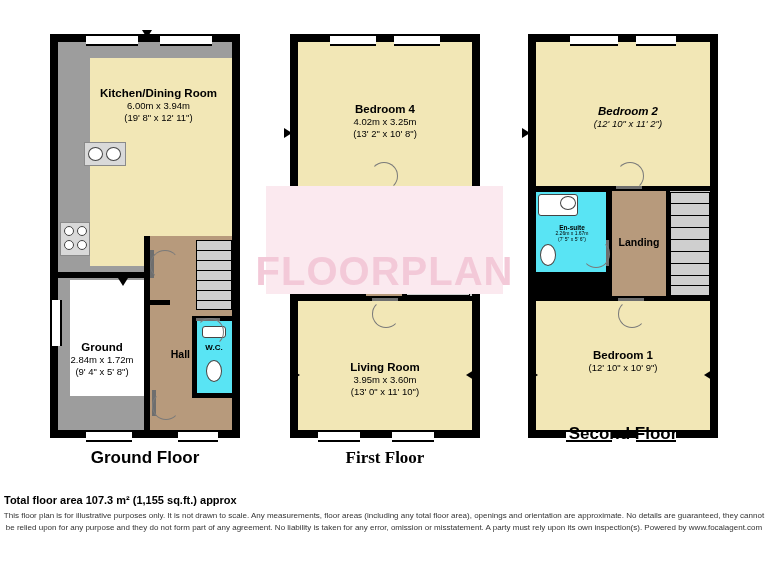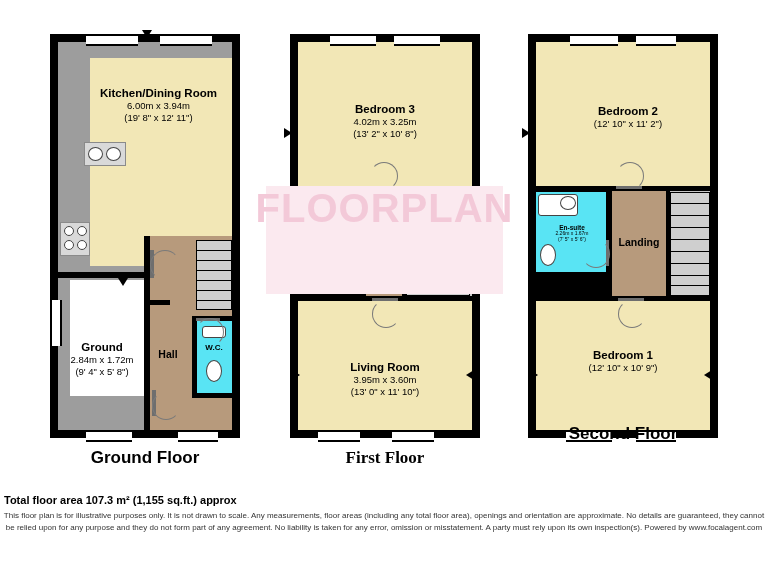--- a/index.html
+++ b/index.html
@@ -51,21 +51,21 @@
   .fx.oval{border-radius:50%;}
   .fx.r{border-radius:3px;}
   .counter{position:absolute;background:#d9d9d9;border:1px solid #8a8a8a;box-sizing:border-box;}
 
   
   .stairs{position:absolute;box-sizing:border-box;background:#cfcfcf;border:1px solid #000;}
   .stairs i{position:absolute;left:0;right:0;height:0;border-top:1px solid #000;}
 
   
   .wm{position:absolute;left:266px;top:186px;width:237px;height:108px;background:#fbe9ef;
-      display:flex;align-items:flex-start;justify-content:center;}
+      display:flex;align-items:flex-end;justify-content:center;}
   .wm span{font-size:40px;font-weight:bold;color:#f3c9d8;letter-spacing:1px;}
 
   
   .total{position:absolute;left:4px;top:494px;font-size:11px;font-weight:bold;color:#000;}
   .disclaimer{position:absolute;left:0;top:510px;width:768px;text-align:center;font-size:8px;color:#333;line-height:1.45;}
 </style>
 </head>
 <body>
 
 <div class="canvas">
@@ -133,21 +133,21 @@
     <div class="label" style="left:58px;top:86px;width:201px;">
       <div class="t">Kitchen/Dining Room</div>
       <div class="d">6.00m x 3.94m</div>
       <div class="d2">(19' 8" x 12' 11")</div>
     </div>
     <div class="label" style="left:56px;top:340px;width:92px;">
       <div class="t">Ground</div>
       <div class="d">2.84m x 1.72m</div>
       <div class="d2">(9' 4" x 5' 8")</div>
     </div>
-    <div class="label" style="left:146px;top:348px;width:44px;">
+    <div class="label" style="left:146px;top:348px;width:44px;text-align:right;">
       <div class="t" style="font-size:10.5px;">Hall</div>
     </div>
     <div class="tiny" style="left:196px;top:343px;width:36px;">
       <div class="t" style="font-size:8px;">W.C.</div>
     </div>
 
     <div class="floortitle" style="left:50px;top:448px;width:190px;">Ground Floor</div>
   </div>
 
   <div class="floor">
@@ -192,21 +192,21 @@
     <div class="arc" style="left:336px;top:236px;width:24px;height:24px;border-color:transparent #7a7a7a #7a7a7a transparent;"></div>
     <div class="doorleaf" style="left:372px;top:298px;width:26px;height:3px;"></div>
     <div class="arc" style="left:372px;top:300px;width:26px;height:26px;border-color:transparent transparent #7a7a7a #7a7a7a;"></div>
 
     <div class="arrow ar-right" style="left:284px;top:128px;"></div>
     <div class="arrow ar-left" style="left:472px;top:128px;"></div>
     <div class="arrow ar-right" style="left:292px;top:370px;"></div>
     <div class="arrow ar-left" style="left:466px;top:370px;"></div>
 
     <div class="label" style="left:298px;top:102px;width:174px;">
-      <div class="t">Bedroom 3</div>
+      <div class="t">Bedroom 4</div>
       <div class="d">4.02m x 3.25m</div>
       <div class="d2">(13' 2" x 10' 8")</div>
     </div>
     <div class="tiny" style="left:298px;top:215px;width:62px;">
       <div class="t">Bathroom</div>
       <div class="d">1.80m x 1.67m</div>
       <div class="d">(5' 11" x 5' 6")</div>
     </div>
     <div class="label" style="left:298px;top:360px;width:174px;">
       <div class="t">Living Room</div>
@@ -257,21 +257,21 @@
     <div class="doorleaf" style="left:606px;top:240px;width:3px;height:26px;"></div>
     <div class="arc" style="left:582px;top:240px;width:26px;height:26px;border-color:transparent #7a7a7a #7a7a7a transparent;"></div>
     <div class="doorleaf" style="left:618px;top:298px;width:26px;height:3px;"></div>
     <div class="arc" style="left:618px;top:300px;width:26px;height:26px;border-color:transparent transparent #7a7a7a #7a7a7a;"></div>
 
     <div class="arrow ar-right" style="left:522px;top:128px;"></div>
     <div class="arrow ar-left" style="left:710px;top:128px;"></div>
     <div class="arrow ar-right" style="left:530px;top:370px;"></div>
     <div class="arrow ar-left" style="left:704px;top:370px;"></div>
 
-    <div class="label" style="left:536px;top:104px;width:184px;">
+    <div class="label" style="left:536px;top:104px;width:184px;font-style:italic;">
       <div class="t">Bedroom 2</div>
       <div class="d2">(12' 10" x 11' 2")</div>
     </div>
     <div class="tiny" style="left:540px;top:224px;width:64px;">
       <div class="t">En-suite</div>
       <div class="d">2.26m x 1.67m</div>
       <div class="d">(7' 5" x 5' 6")</div>
     </div>
     <div class="label" style="left:610px;top:236px;width:58px;">
       <div class="t" style="font-size:10.5px;">Landing</div>

